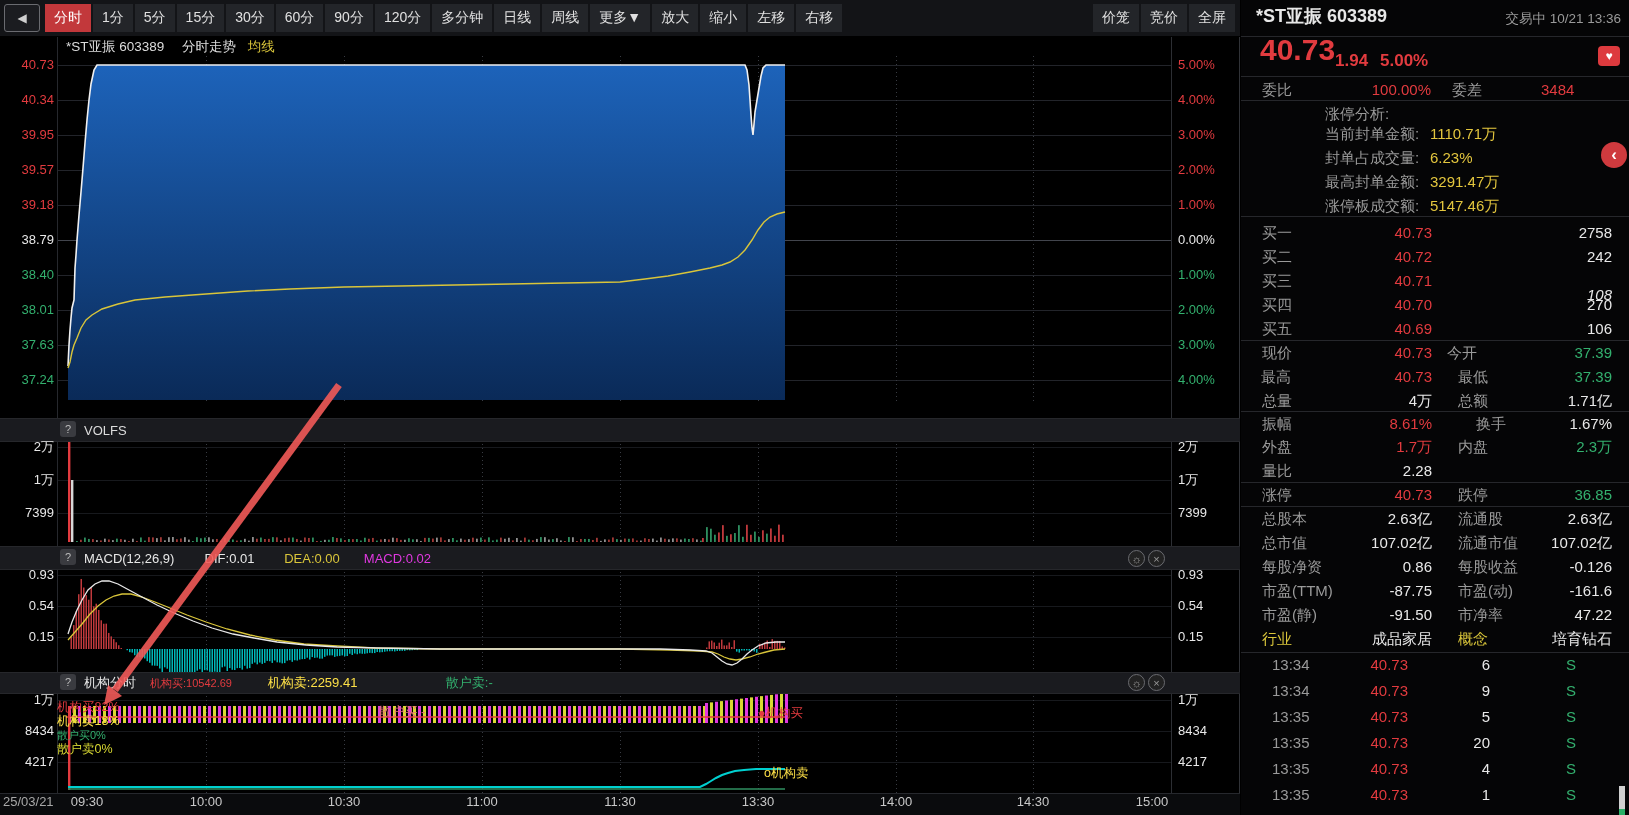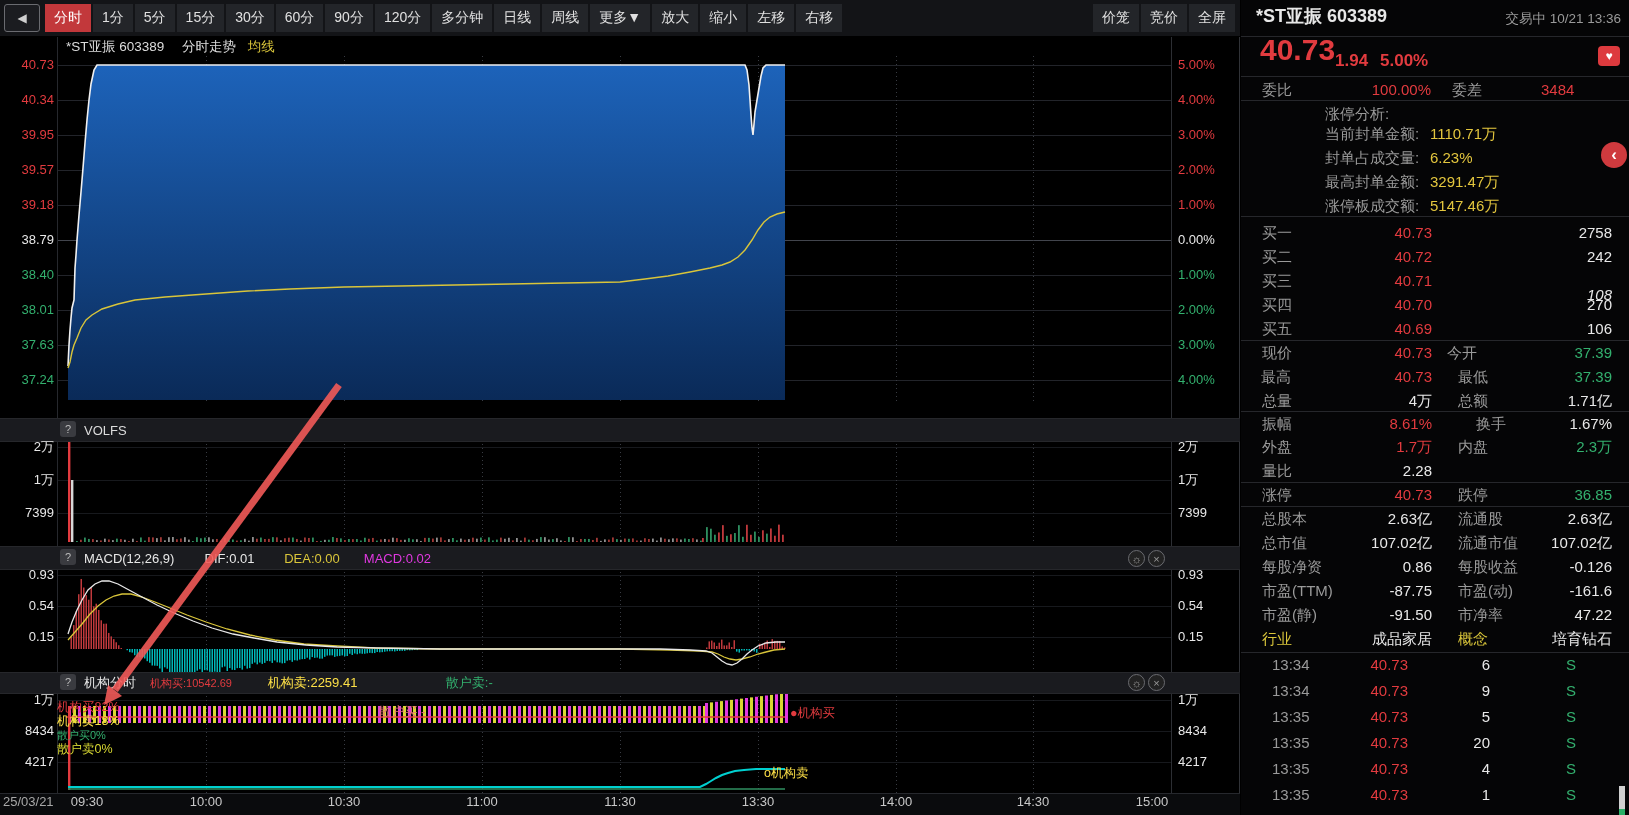--- a/index.html
+++ b/index.html
@@ -662,21 +662,21 @@
       <div class="lbl c-pink" style="left: 378.4px; top: 676px; font-size: 13px; margin-top: 29px;">散户买:-</div>
       <div class="lbl c-green" style="left: 445.8px; top: 676px; font-size: 13px;">散户卖:-</div>
       <div class="gicon" style="left: 1128px; top: 550px;">☼</div>
       <div class="gicon" style="left: 1148px; top: 550px;">×</div>
       <div class="gicon" style="left: 1128px; top: 674px;">☼</div>
       <div class="gicon" style="left: 1148px; top: 674px;">×</div>
       <div class="lbl c-red" style="left: 57px; top: 700px; font-size: 12.5px;">机构买82%</div>
       <div class="lbl c-cyan" style="left: 57px; top: 714px; font-size: 12.5px;">机构卖18%</div>
       <div class="lbl c-green" style="left: 57px; top: 728px; font-size: 11px;">散户买0%</div>
       <div class="lbl c-yellow2" style="left: 57px; top: 742px; font-size: 12.5px;">散户卖0%</div>
-      <div class="lbl c-red" style="left: 758px; top: 706px; font-size: 12.5px; padding-left: 32px;">●机构买</div>
+      <div class="lbl c-red" style="left: 758px; top: 706px; font-size: 12.5px;">●机构买</div>
       <div class="lbl c-cyan" style="left: 764px; top: 766px; font-size: 12.5px;">o机构卖</div>
       <div class="lbl" style="left: 3px; top: 795px; color: rgb(168, 168, 168);">25/03/21</div>
       <div class="lbl" style="left: 65px; top: 795px; width: 44px; text-align: center; color: rgb(200, 200, 200);">09:30</div>
       <div class="lbl" style="left: 184px; top: 795px; width: 44px; text-align: center; color: rgb(200, 200, 200);">10:00</div>
       <div class="lbl" style="left: 322px; top: 795px; width: 44px; text-align: center; color: rgb(200, 200, 200);">10:30</div>
       <div class="lbl" style="left: 460px; top: 795px; width: 44px; text-align: center; color: rgb(200, 200, 200);">11:00</div>
       <div class="lbl" style="left: 598px; top: 795px; width: 44px; text-align: center; color: rgb(200, 200, 200);">11:30</div>
       <div class="lbl" style="left: 736px; top: 795px; width: 44px; text-align: center; color: rgb(200, 200, 200);">13:30</div>
       <div class="lbl" style="left: 874px; top: 795px; width: 44px; text-align: center; color: rgb(200, 200, 200);">14:00</div>
       <div class="lbl" style="left: 1011px; top: 795px; width: 44px; text-align: center; color: rgb(200, 200, 200);">14:30</div>

